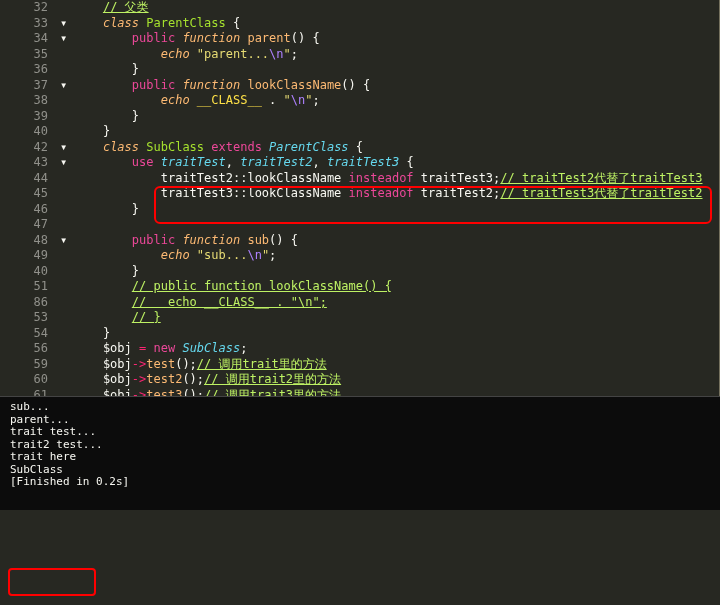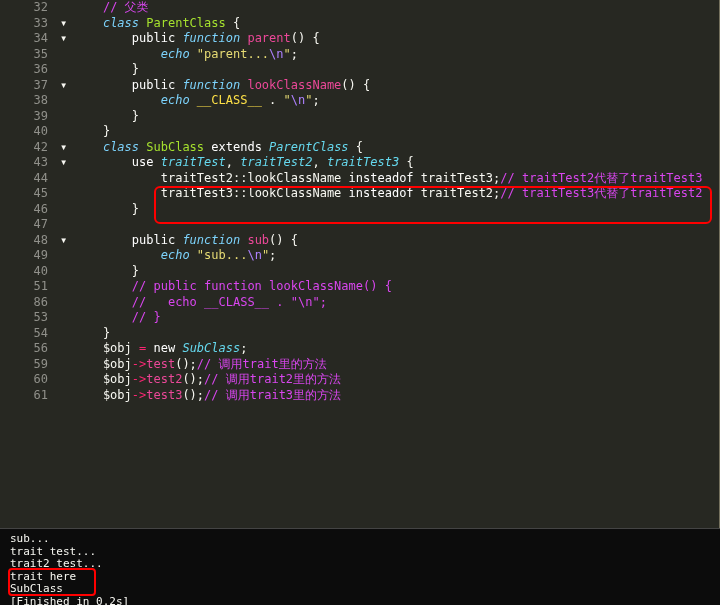--- a/index.html
+++ b/index.html
@@ -6,21 +6,21 @@
 body {
   font-family: "Consolas", "Monaco", monospace;
   font-size: 12px;
   background: #272822;
   color: #f8f8f2;
   width: 720px;
   height: 605px;
   overflow: hidden;
 }
 .editor-pane {
-  height: 528px;
+  height: 396px;
   overflow: hidden;
   border-right: 1px solid #75715e;
 }
 .line {
   display: flex;
   white-space: pre;
   line-height: 15.5px;
 }
 .gutter {
   width: 48px;
@@ -34,29 +34,29 @@
 .fold {
   width: 12px;
   flex-shrink: 0;
   color: #f8f8f2;
   background: #272822;
 }
 .code {
   flex: 1;
   padding-left: 2px;
 }
-.c-comment { color: #d946ef; }
-.c-keyword { color: #7dd3fc; font-style: italic; }
+.c-comment { color: #bef264; text-decoration: underline; }
+.c-keyword { color: #fdba74; font-style: italic; }
 .c-class { color: #a6e22e; }
-.c-func { color: #ec4899; }
+.c-func { color: #fdba74; }
 .c-string { color: #e6db74; }
 .c-escape { color: #ae81ff; }
 .c-const { color: #fde047; }
 .c-op { color: #f92672; }
-.c-kw3 { color: #ffffff; }
+.c-kw3 { color: #ec4899; }
 .c-type { color: #66d9ef; font-style: italic; }
 .highlight-box1 {
   position: absolute;
   border: 2px solid #ff0000;
   border-radius: 6px;
   left: 154px;
   top: 186px;
   width: 554px;
   height: 34px;
   pointer-events: none;
@@ -108,16 +108,16 @@
     <div class="line"><div class="gutter">40</div><div class="fold"></div><div class="code"><span>        }</span></div></div>
     <div class="line"><div class="gutter">51</div><div class="fold"></div><div class="code"><span>        </span><span class="c-comment">// public function lookClassName() {</span></div></div>
     <div class="line"><div class="gutter">86</div><div class="fold"></div><div class="code"><span>        </span><span class="c-comment">//   echo __CLASS__ . "\n";</span></div></div>
     <div class="line"><div class="gutter">53</div><div class="fold"></div><div class="code"><span>        </span><span class="c-comment">// }</span></div></div>
     <div class="line"><div class="gutter">54</div><div class="fold"></div><div class="code"><span>    }</span></div></div>
     <div class="line"><div class="gutter">56</div><div class="fold"></div><div class="code"><span>    $obj </span><span class="c-op">=</span><span> </span><span class="c-kw3">new</span><span> </span><span class="c-type">SubClass</span><span>;</span></div></div>
     <div class="line"><div class="gutter">59</div><div class="fold"></div><div class="code"><span>    $obj</span><span class="c-op">-&gt;</span><span class="c-func">test</span><span>();</span><span class="c-comment">// 调用trait里的方法</span></div></div>
     <div class="line"><div class="gutter">60</div><div class="fold"></div><div class="code"><span>    $obj</span><span class="c-op">-&gt;</span><span class="c-func">test2</span><span>();</span><span class="c-comment">// 调用trait2里的方法</span></div></div>
     <div class="line"><div class="gutter">61</div><div class="fold"></div><div class="code"><span>    $obj</span><span class="c-op">-&gt;</span><span class="c-func">test3</span><span>();</span><span class="c-comment">// 调用trait3里的方法</span></div></div>
   </div>
-<div class="output-pane" id="output"><div>sub...</div><div>trait test...</div><div>trait2 test...</div><div>trait here</div><div>SubClass</div><div>[Finished in 0.2s]</div></div>
+<div class="output-pane" id="output"><div>sub...</div><div>parent...</div><div>trait test...</div><div>trait2 test...</div><div>trait here</div><div>SubClass</div><div>[Finished in 0.2s]</div></div>
 
 <div class="highlight-box1"></div>
 <div class="highlight-box2"></div>
 
 </body></html>

